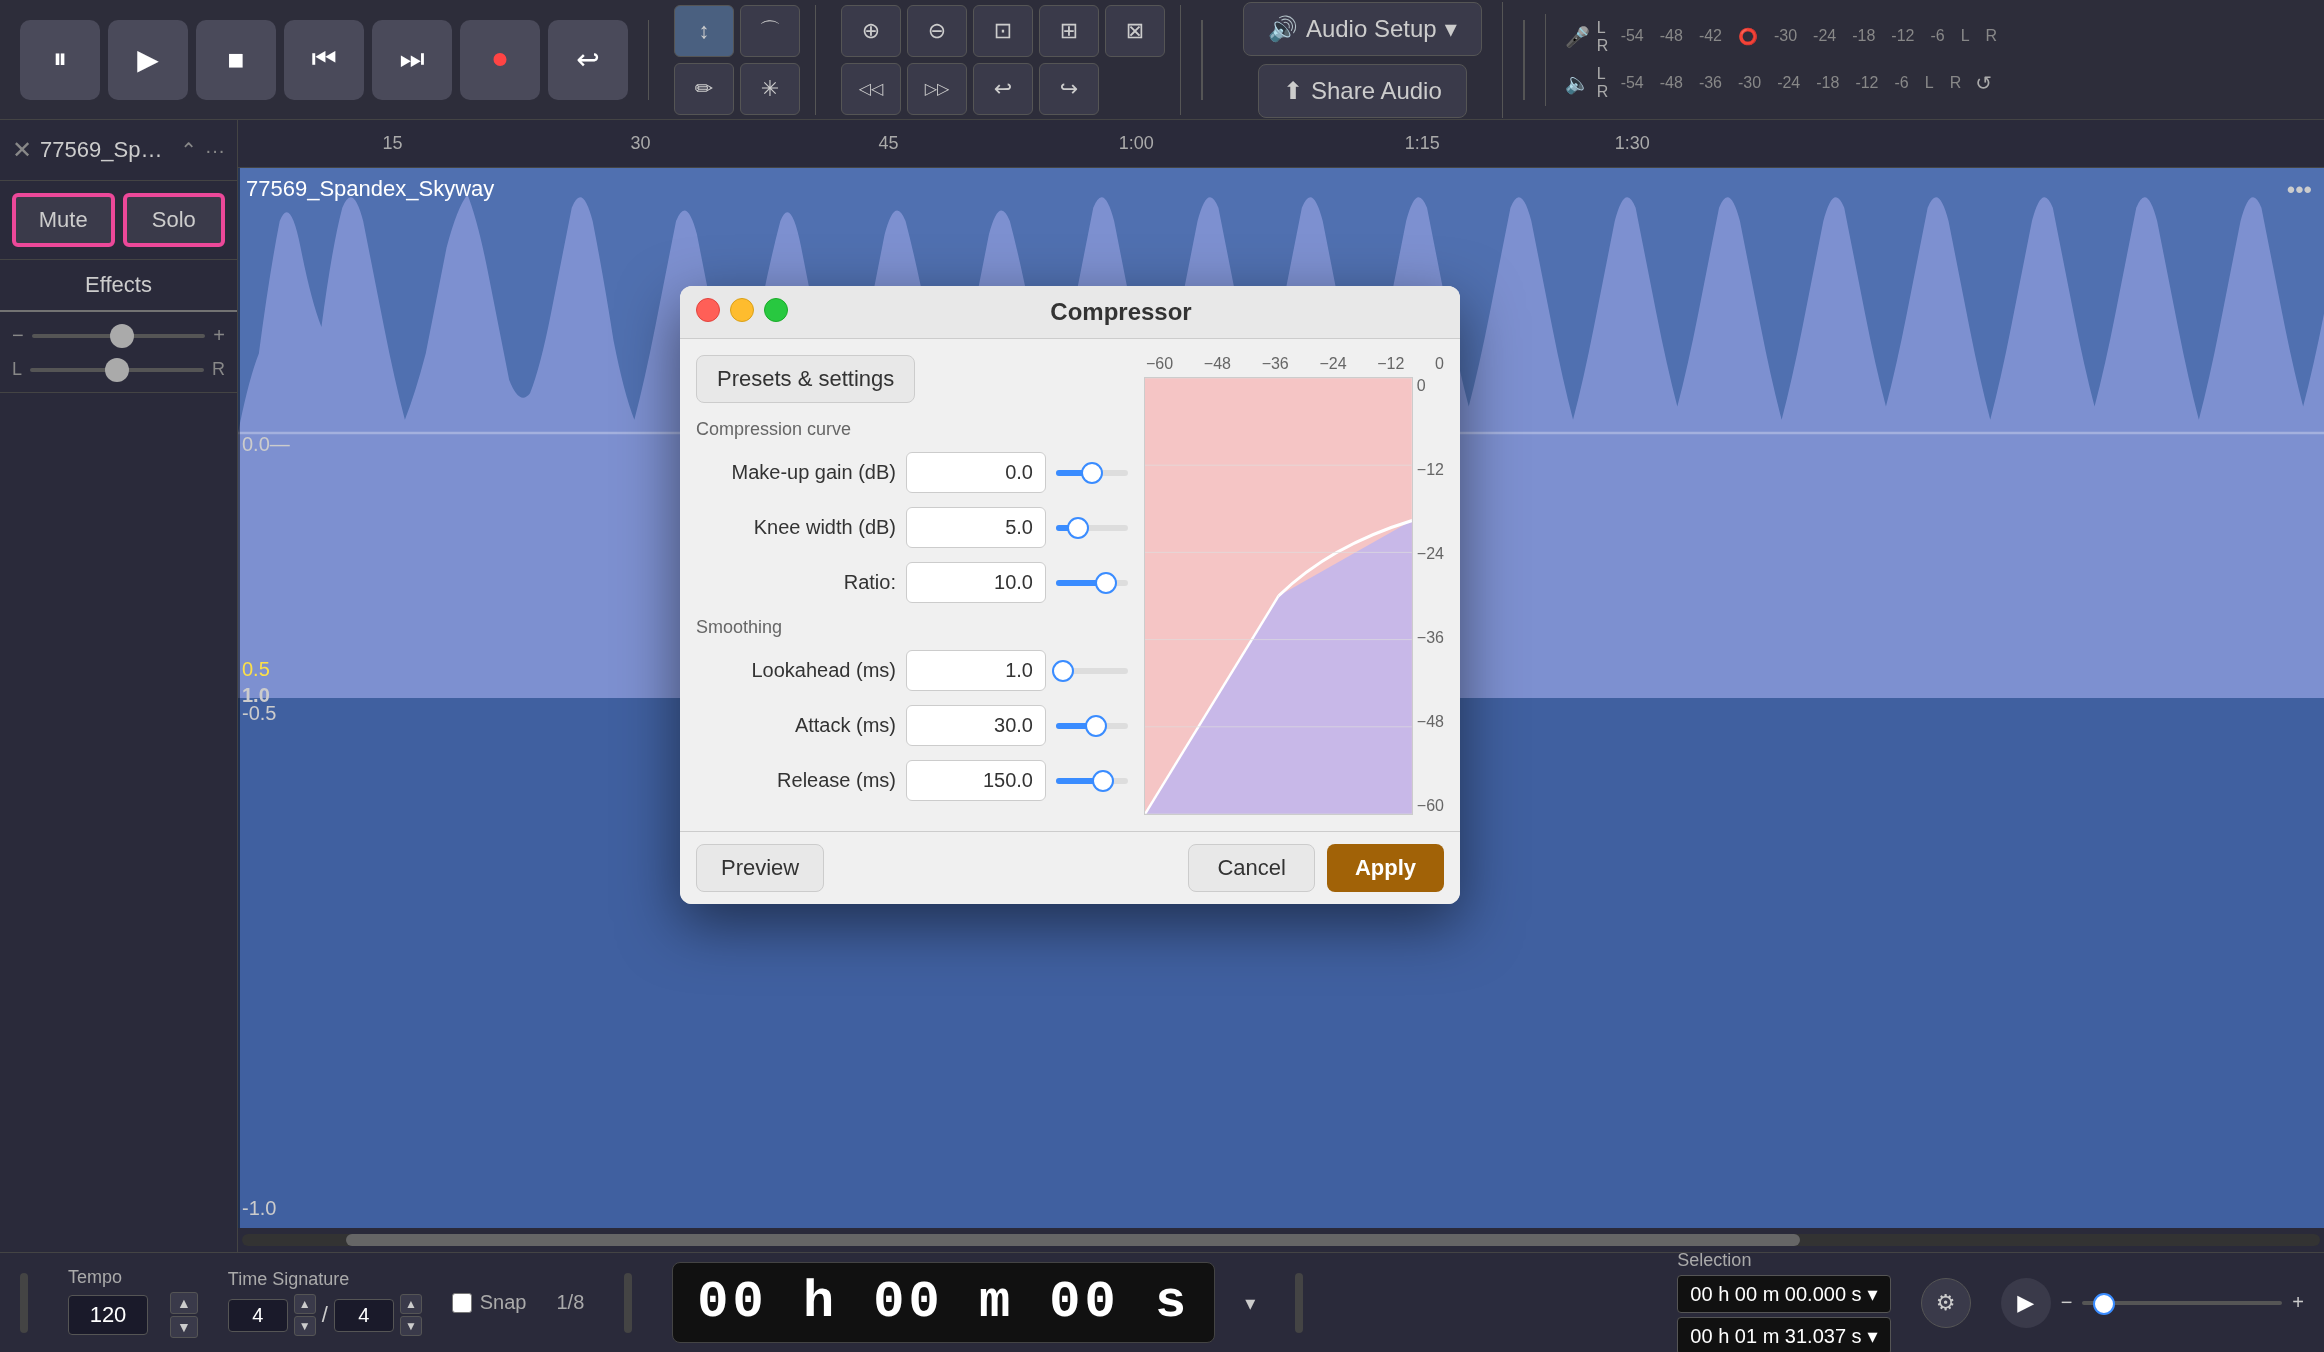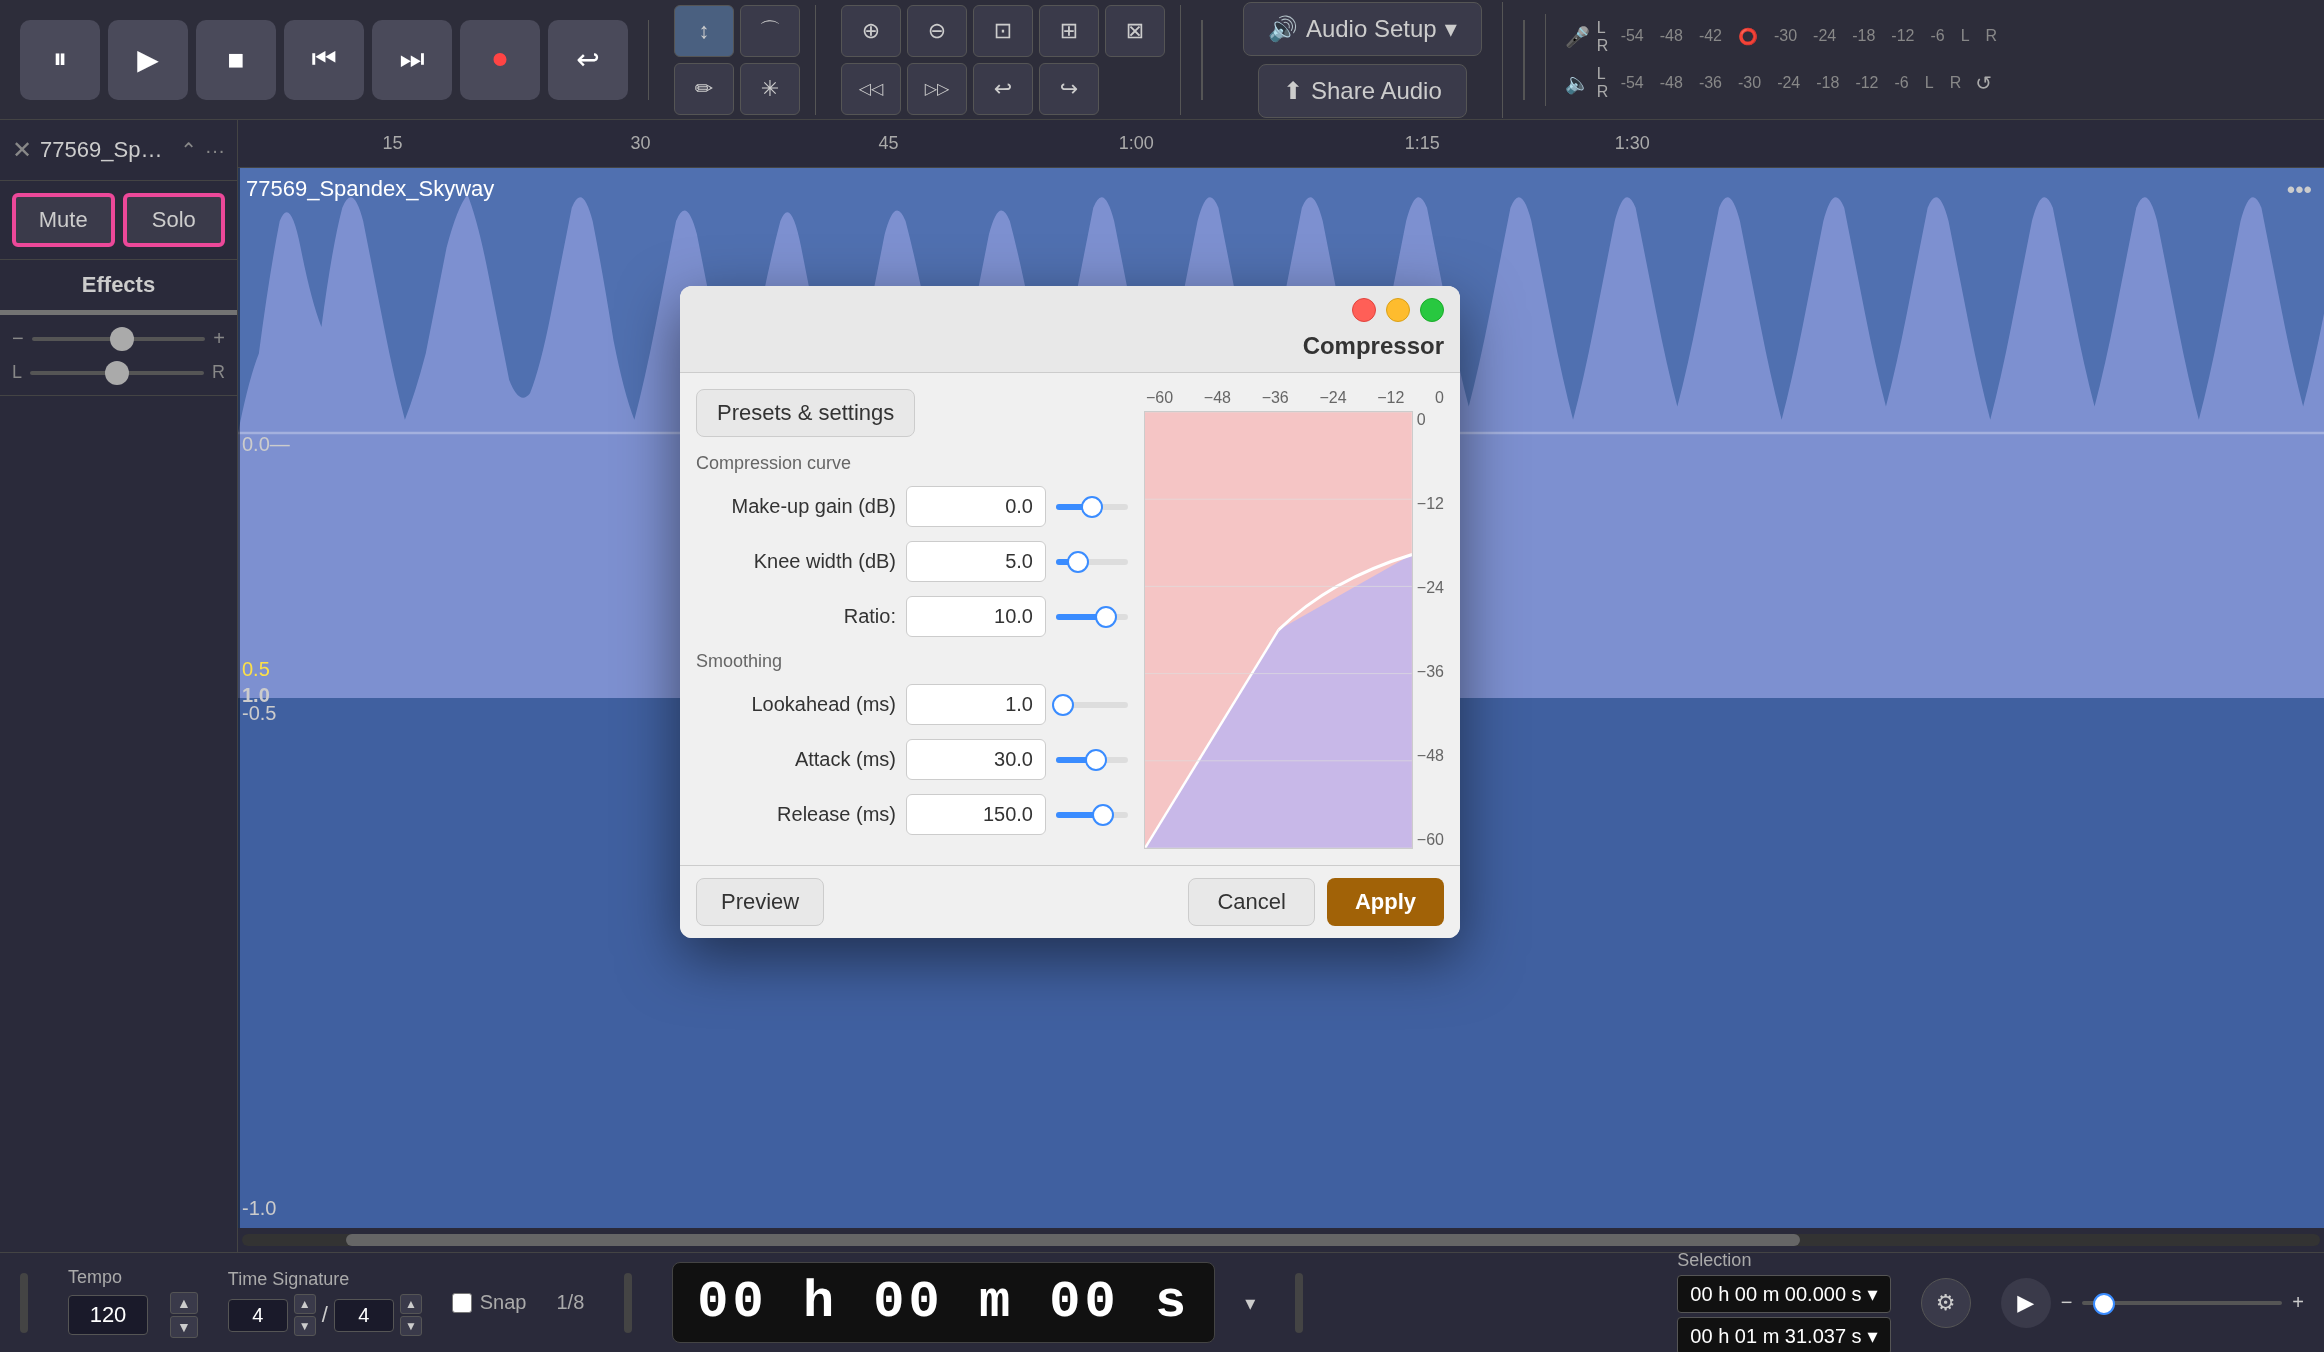--- a/index.html
+++ b/index.html
@@ -184,25 +184,24 @@
       cursor: pointer;
       font-size: 22px;
       text-align: center;
     }
 
     .effects-btn {
       display: flex;
       align-items: center;
       justify-content: center;
       padding: 12px;
-      border-bottom: 5px solid #737373;
+      border-bottom: 2px solid #737373;
       color: #ccc;
       font-size: 22px;
       cursor: pointer;
-      font-weight: bold;
     }
 
     .volume-section {
       padding: 12px;
       border-bottom: 1px solid #444;
     }
 
     .volume-slider-row {
       display: flex;
       align-items: center;
@@ -437,26 +436,25 @@
       left: 680px;
       width: 780px;
       background: #f0f0f0;
       border-radius: 12px;
       box-shadow: 0 20px 60px rgba(0,0,0,0.5);
       overflow: hidden;
     }
 
     .dialog-titlebar {
       display: flex;
-      align-items: flex-end;
+      align-items: flex-start;
       padding: 12px 16px;
       background: #e8e8e8;
       border-bottom: 1px solid #ccc;
       gap: 10px;
-      flex-direction: column;
     }
 
     .traffic-light {
       display: flex;
       gap: 10px;
     }
 
     .tl-red {
       width: 24px;
       height: 24px;

